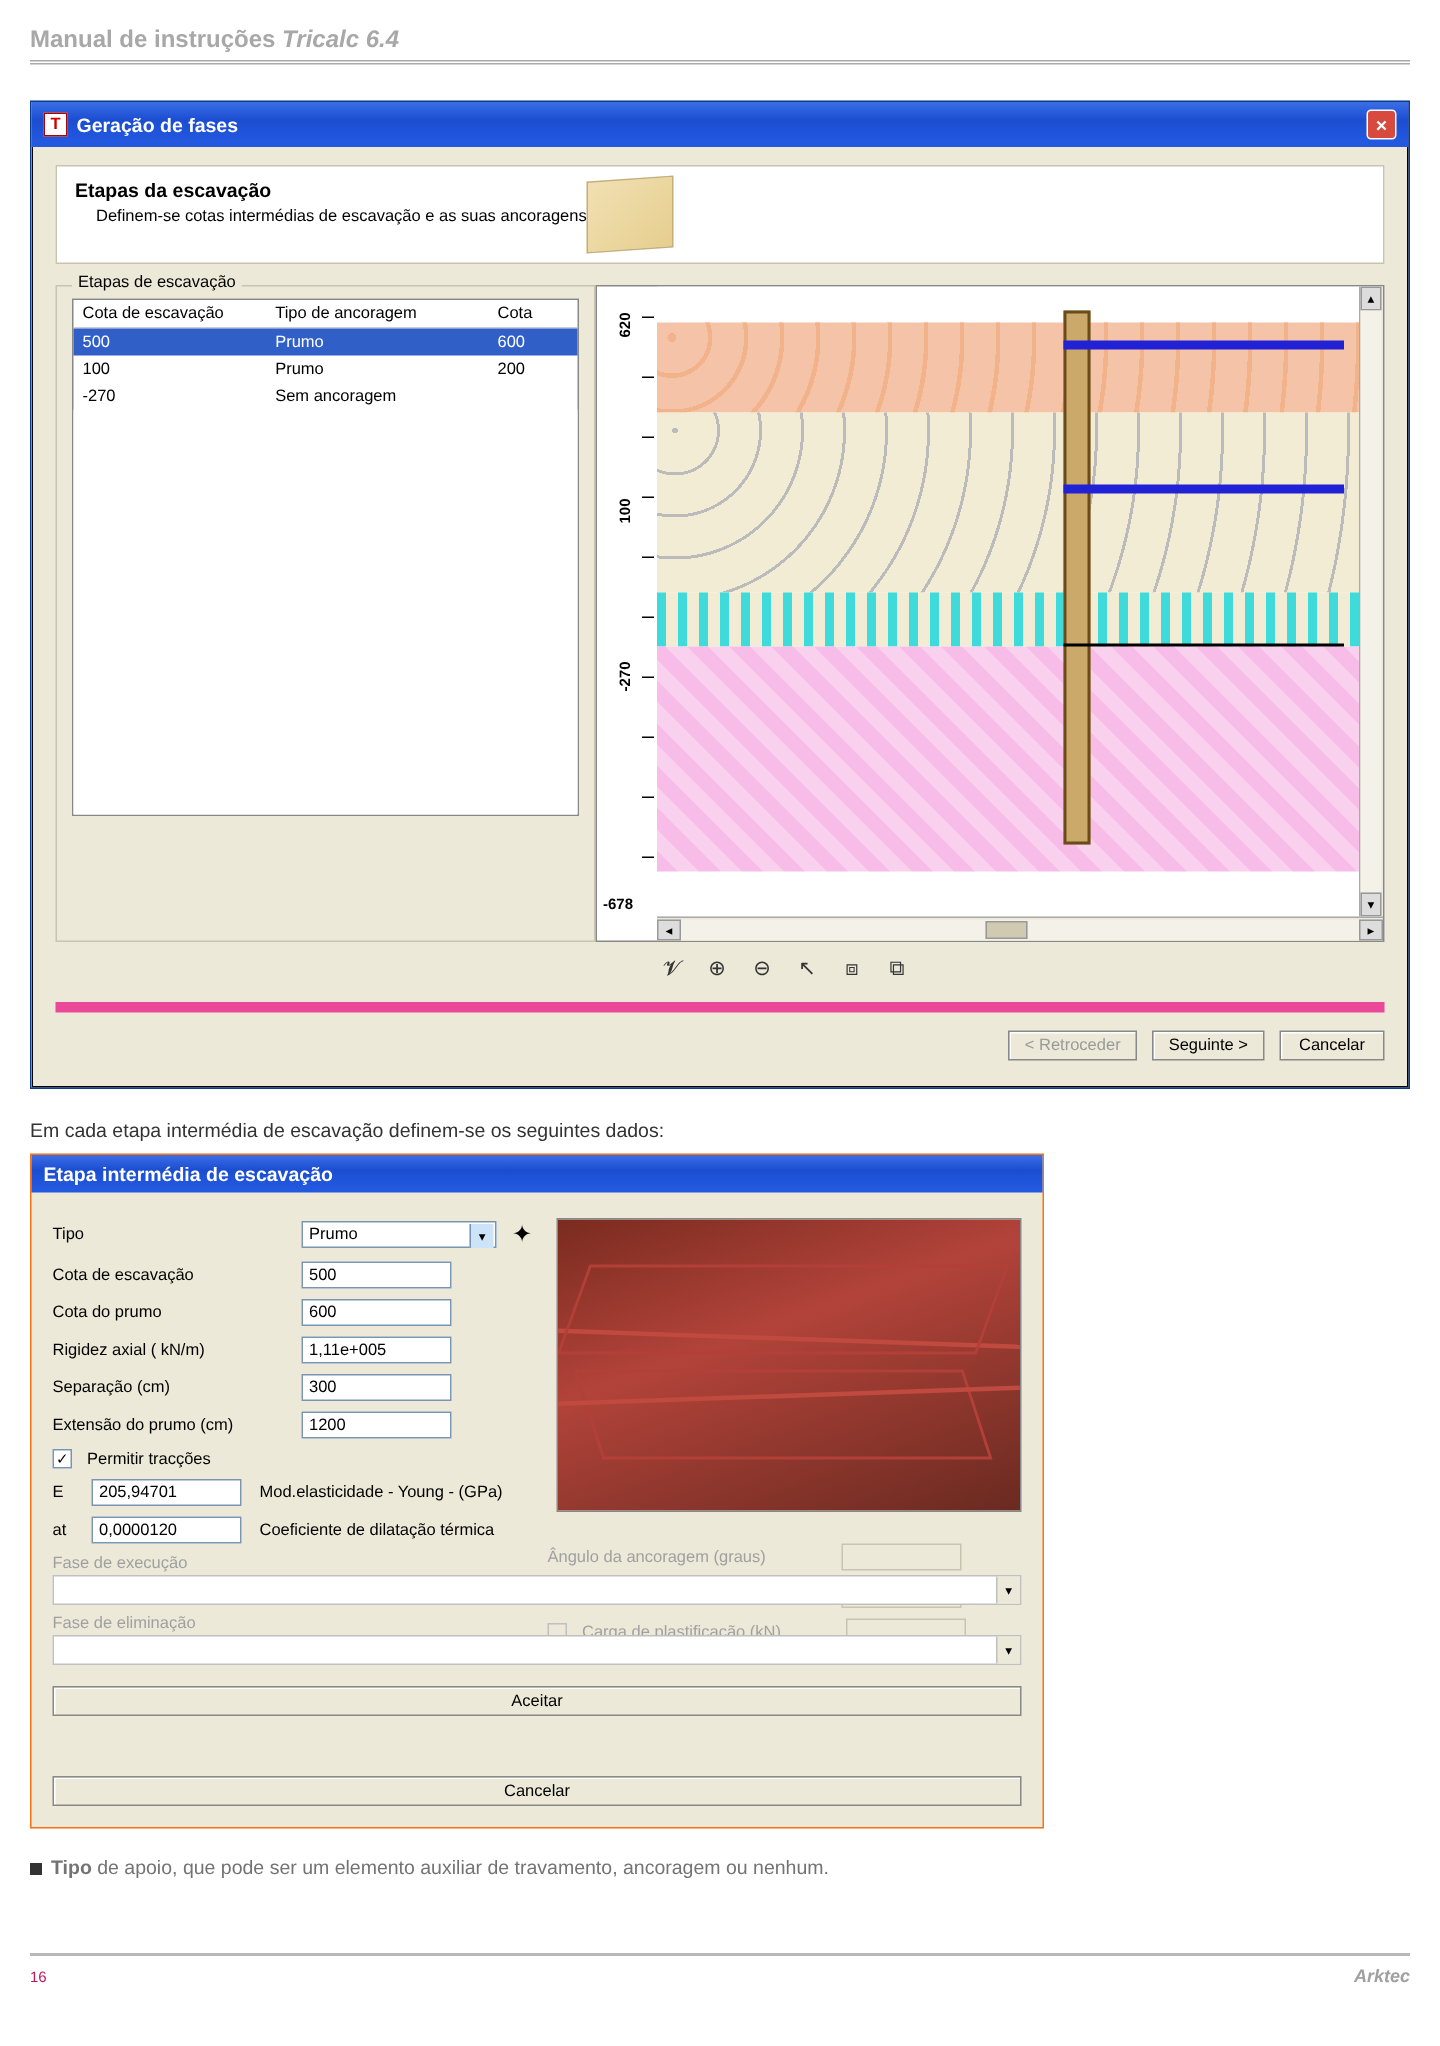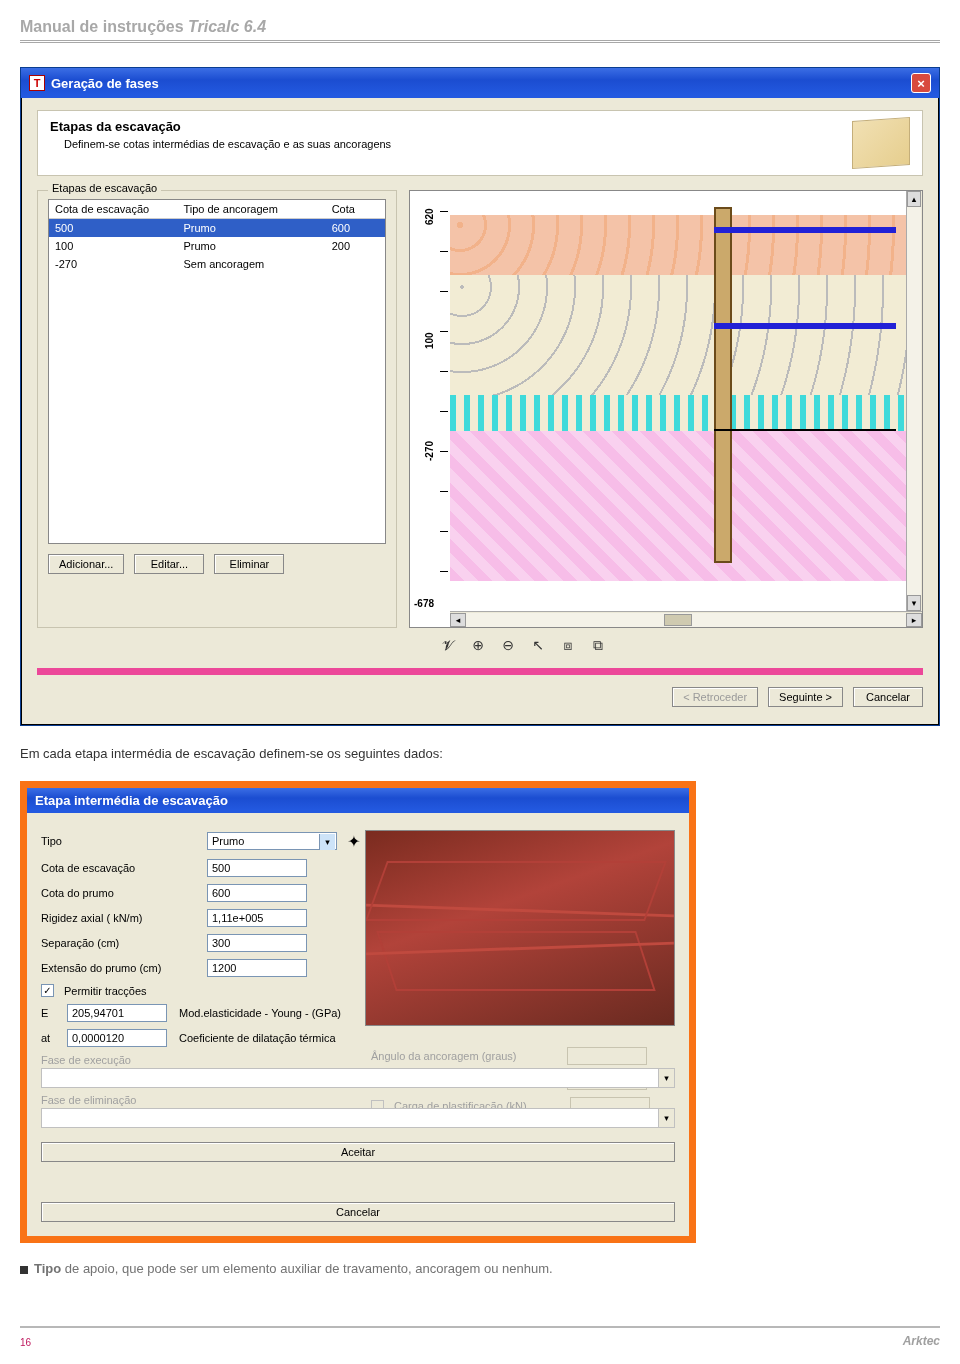--- a/index.html
+++ b/index.html
@@ -44,26 +44,26 @@
     font-weight:bold; font-size:11px; display:flex; align-items:center;
     justify-content:center; border:1px solid #aa0000;
   }
   .close-btn {
     width:20px; height:20px; background:#d84a3e;
     border:1px solid #fff; color:#fff; font-weight:bold;
     display:flex; align-items:center; justify-content:center;
     font-size:13px; border-radius:3px;
   }
   .win1-body { padding: 12px 16px 18px 16px; }
-  .wiz-header { display:flex; justify-content:space-between; background:#fff; padding:8px 12px; border:1px solid #c8c4b0; margin-bottom:14px; }
+  .wiz-header { display:flex; justify-content:flex-start; background:#fff; padding:8px 12px; border:1px solid #c8c4b0; margin-bottom:14px; }
   .wiz-header h3 { margin:0 0 4px 0; font-size:13px; font-weight:bold; color:#000;}
   .wiz-header .sub { font-size:11px; color:#000; padding-left:14px;}
   .wiz-header .cube { width:58px; height:48px; background:linear-gradient(135deg,#f1e0b3,#e6ce8e); border:1px solid #c4ae7a; transform:skewY(-4deg); }
   
-  .cols { display:flex; gap:12px; }
+  .cols { display:flex; gap:0; }
   .fieldset {
     border:1px solid #c8c4b0; padding:8px 10px 10px 10px;
     width: 360px; position:relative; background:#ece9d8;
   }
   .fieldset .legend {
     position:absolute; top:-9px; left:10px; background:#ece9d8;
     padding:0 4px; font-size:11px; color:#000;
   }
   .table-like { background:#fff; border:1px solid #888; font-size:11px; }
   .th-row, .td-row { display:flex; }
@@ -113,21 +113,21 @@
   .vscroll .track { flex:1; width:14px; background:#f4f2e8; }
   
   .toolrow { display:flex; gap:8px; padding:6px 0 0 400px; }
   .toolicon { width:22px; height:22px; border:1px solid transparent; display:flex; align-items:center; justify-content:center; font-size:14px; color:#333; }
   
   .navrow { display:flex; justify-content:flex-end; gap:10px; margin-top:12px; border-top:7px solid #ec4899; padding-top:12px;}
   
   .body-text { font-size:13px; color:#333; margin:20px 0 8px 0; }
   
   
-  .win2 { border:7px solid #f97316; background:#ece9d8; width:676px; margin-top:20px;}
+  .win2 { border:1px solid #f97316; background:#ece9d8; width:676px; margin-top:8px;}
   .win2-body { padding:10px 14px 14px 14px; font-size:11px; color:#000; }
   .photo { position:absolute; right:0; top:0; width:310px; height:196px;
            background:linear-gradient(160deg,#7a2b1f,#b2433a 40%,#6a2a20);
            border:1px solid #888; overflow:hidden;}
   .photo::before,.photo::after{content:"";position:absolute;background:#c04a3f;}
   .photo::before{left:0;right:0;top:40%;height:3px;transform:rotate(2deg);}
   .photo::after{left:0;right:0;top:60%;height:3px;transform:rotate(-2deg);}
   .truss{position:absolute;border:2px solid #b24038;}
   .t1{left:10px;top:30px;width:280px;height:60px;transform:skewX(-20deg);}
   .t2{left:20px;top:100px;width:260px;height:60px;transform:skewX(18deg);}
@@ -200,25 +200,20 @@
               <div class="c2">Prumo</div>
               <div class="c3">200</div>
             </div>
             <div class="td-row">
               <div class="c1">-270</div>
               <div class="c2">Sem ancoragem</div>
               <div class="c3"></div>
             </div>
             <div class="table-space"></div>
           </div>
-          <div class="btnrow">
-            <div class="xpbtn">Adicionar...</div>
-            <div class="xpbtn">Editar...</div>
-            <div class="xpbtn">Eliminar</div>
-          </div>
         </div>
 
         <div class="graphic-panel">
           <div class="yaxis">
             <div class="ylabel yl1">620</div>
             <div class="ylabel yl2">100</div>
             <div class="ylabel yl3">-270</div>
             <div class="vtick" style="top:20px"></div>
             <div class="vtick" style="top:60px"></div>
             <div class="vtick" style="top:100px"></div>

